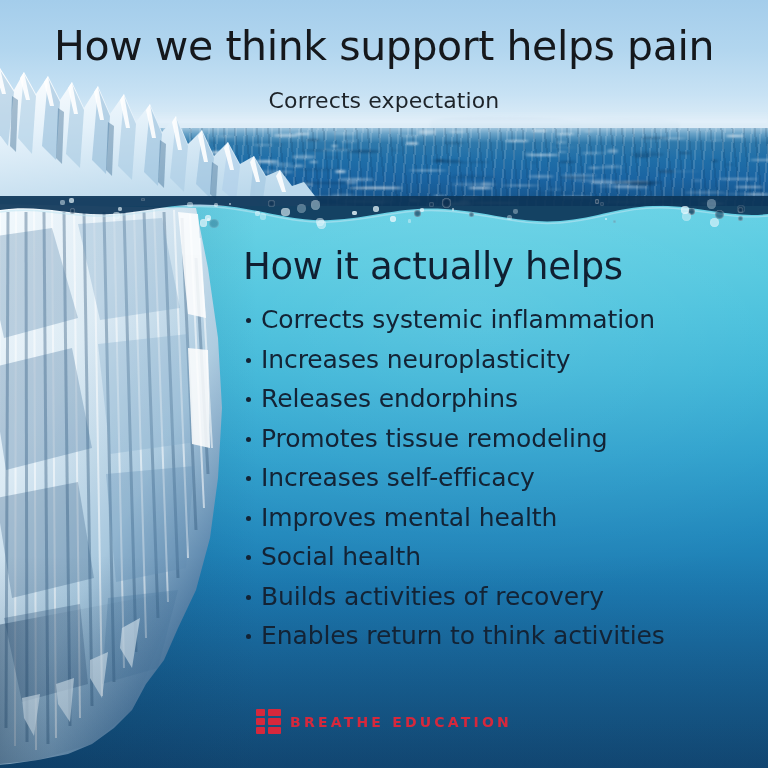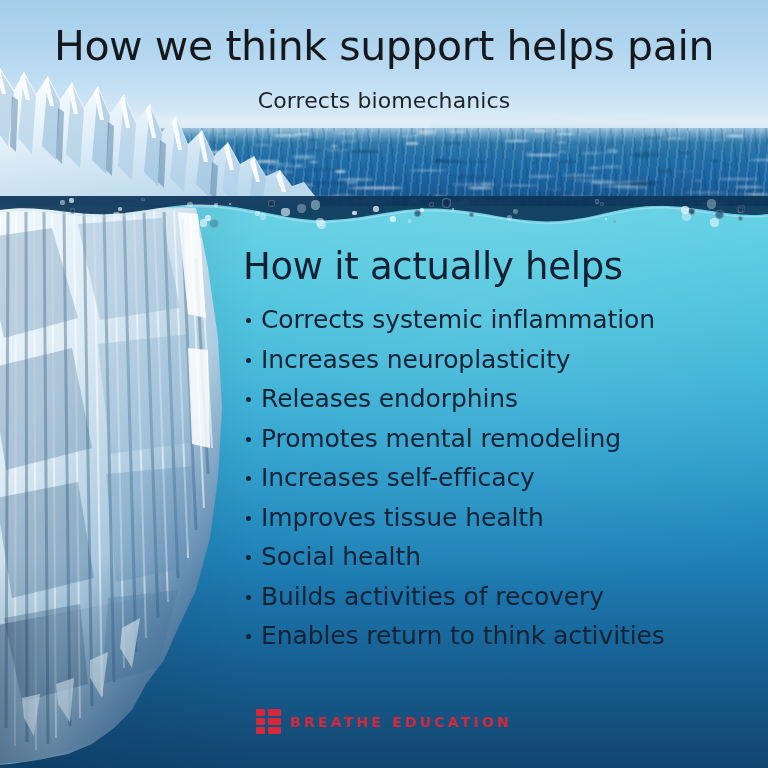--- a/index.html
+++ b/index.html
@@ -587,30 +587,30 @@
         <div class="bub d" style="left: 209.314px; top: 22.7964px; width: 9.28596px; height: 9.28596px; opacity: 0.358126;"></div>
         <div class="bub" style="left: 680.975px; top: 9.97685px; width: 7.82596px; height: 7.82596px; opacity: 0.84325;"></div>
         <div class="bub" style="left: 60.2535px; top: 4.03436px; width: 4.51918px; height: 4.51918px; opacity: 0.553435;"></div>
         <div class="bub" style="left: 506.891px; top: 18.845px; width: 5.22524px; height: 5.22524px; opacity: 0.432327;"></div>
         <div class="bub" style="left: 389.729px; top: 20.0743px; width: 6.37947px; height: 6.37947px; opacity: 0.913162;"></div>
         <div class="bub d" style="left: 141.409px; top: 2.19033px; width: 3.2683px; height: 3.2683px; opacity: 0.611805;"></div>
       </div>
   </div>
 
   <div class="title">How we think support helps pain</div>
-  <div class="subtitle">Corrects biomechanics</div>
+  <div class="subtitle">Corrects expectation</div>
   <div class="sub-heading">How it actually helps</div>
 
   <ul class="bullets" id="bulletList">
       <li>Corrects systemic inflammation</li>
       <li>Increases neuroplasticity</li>
       <li>Releases endorphins</li>
-      <li>Promotes mental remodeling</li>
+      <li>Promotes tissue remodeling</li>
       <li>Increases self-efficacy</li>
-      <li>Improves tissue health</li>
+      <li>Improves mental health</li>
       <li>Social health</li>
       <li>Builds activities of recovery</li>
       <li>Enables return to think activities</li>
     </ul>
 
   <div class="logo">
     <span class="logo-mark">
       <i></i>
         <i></i>
         <i></i>

